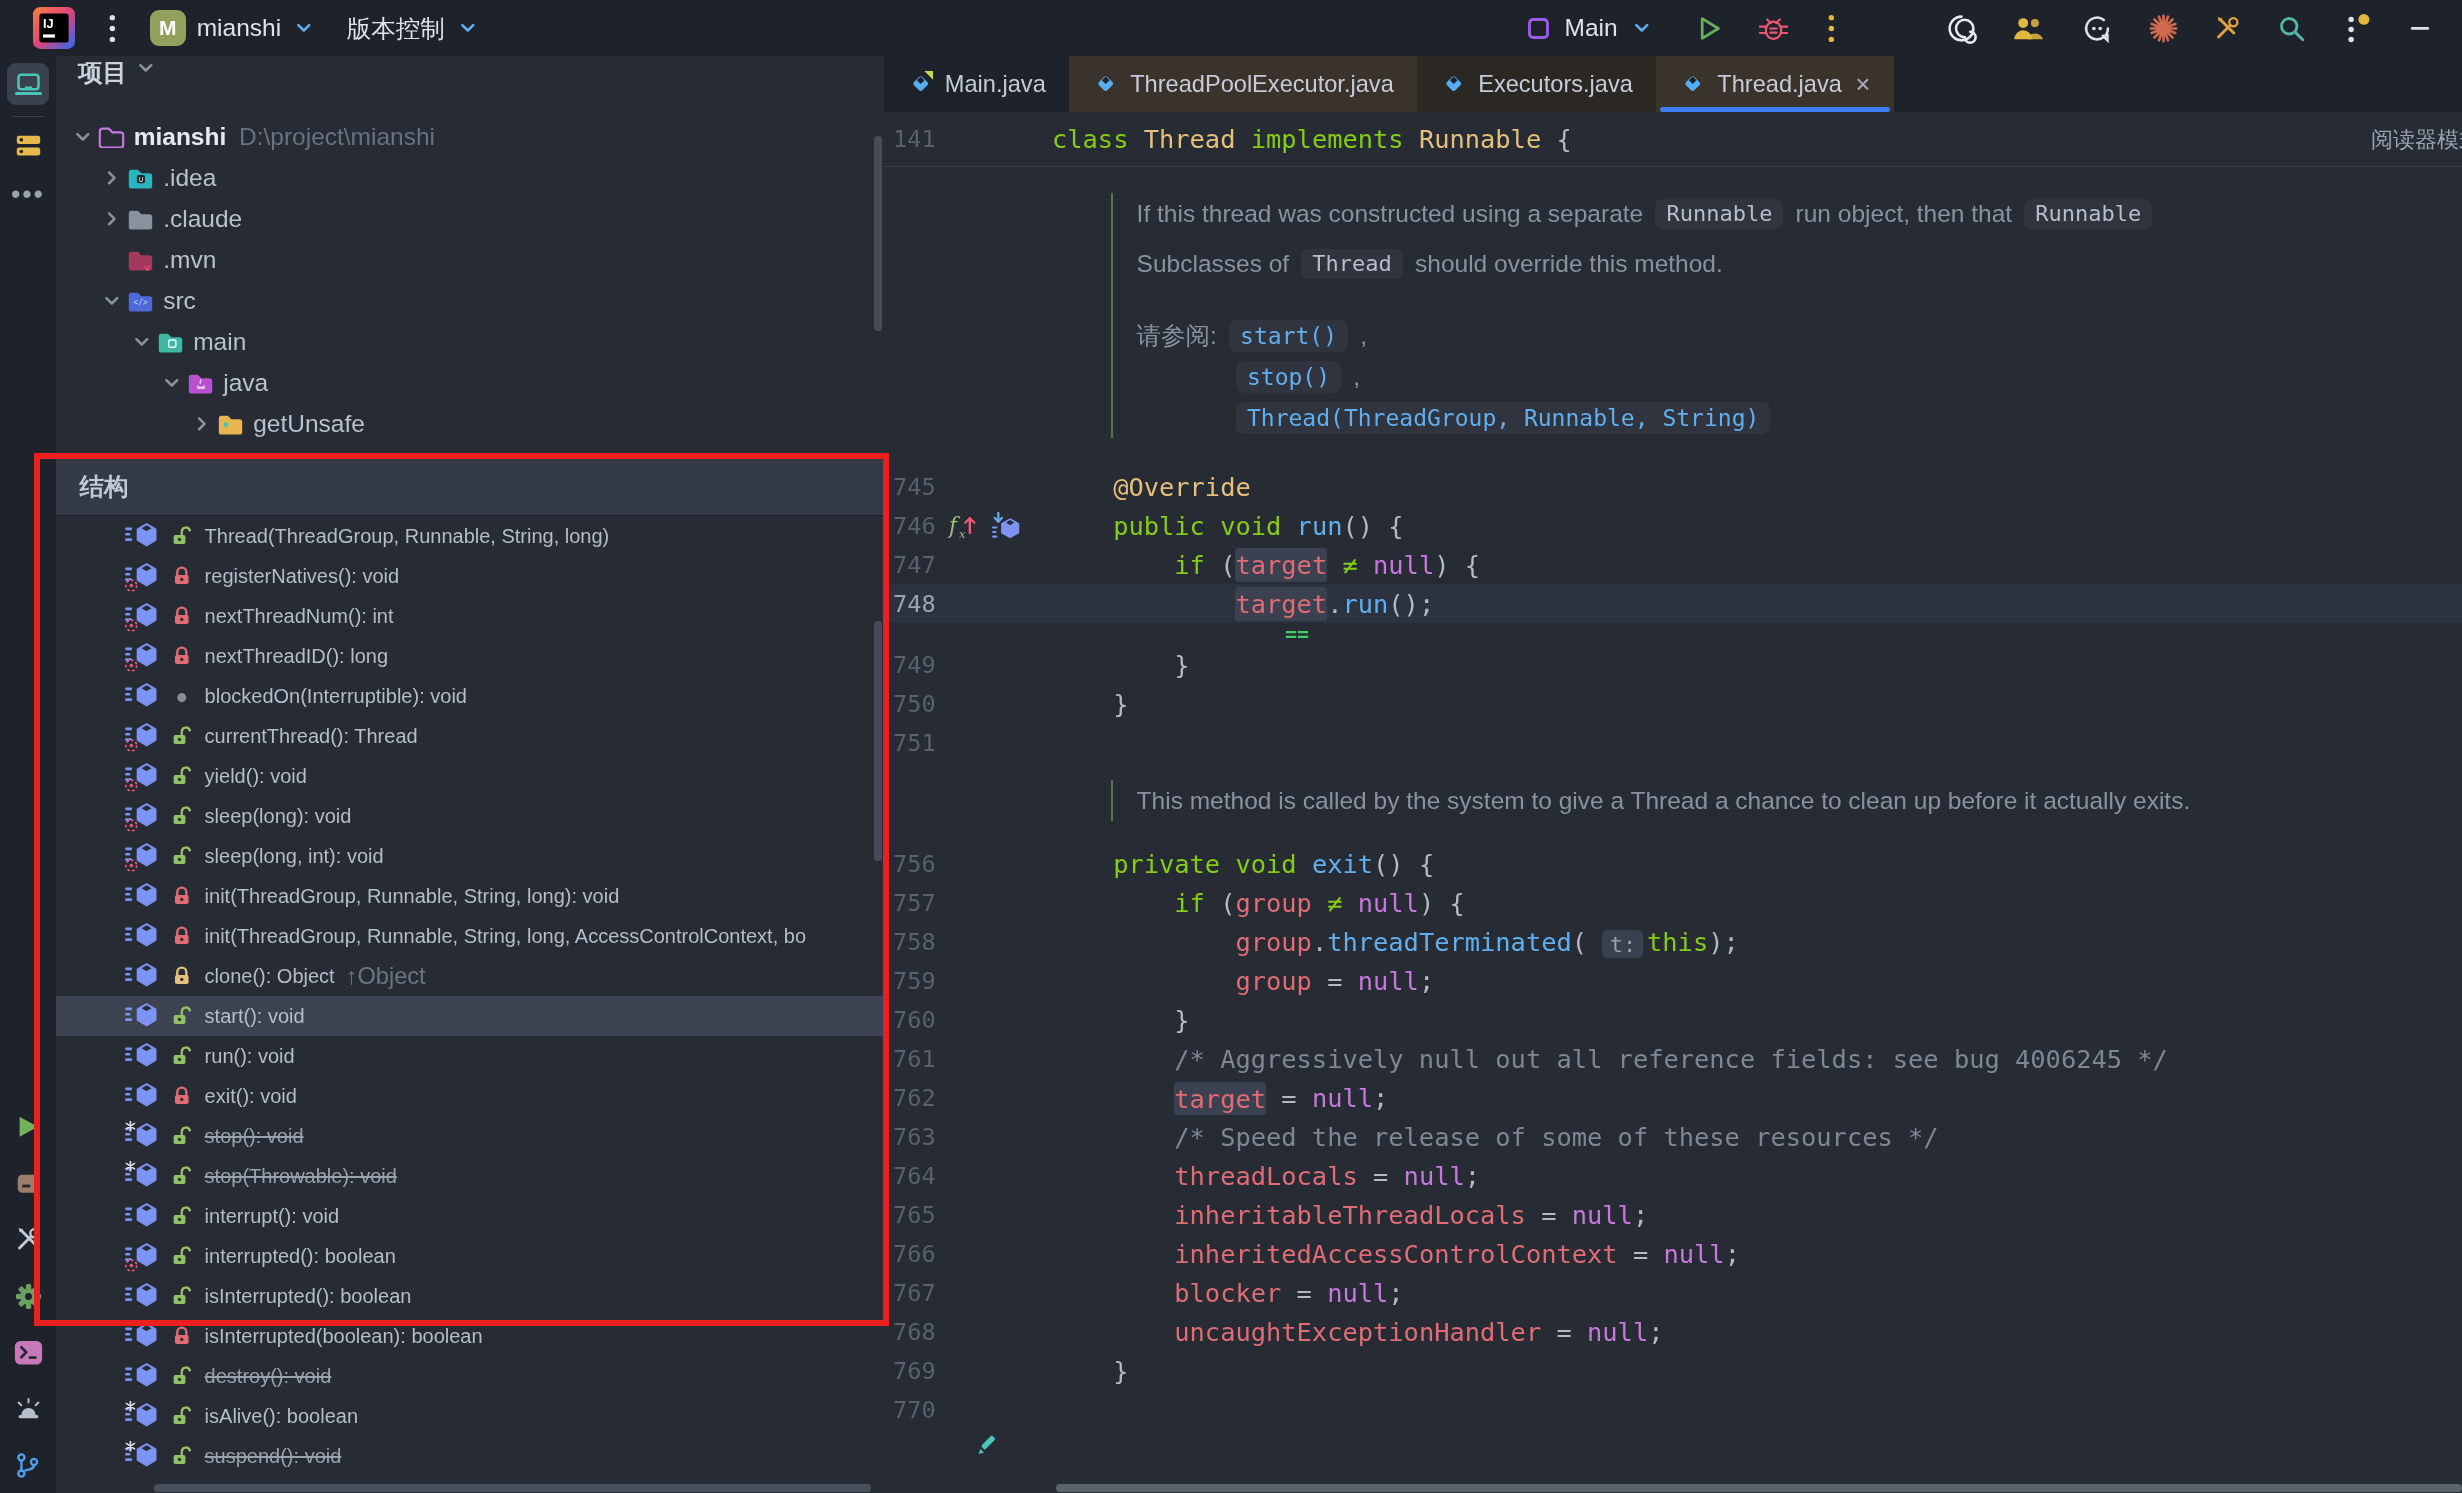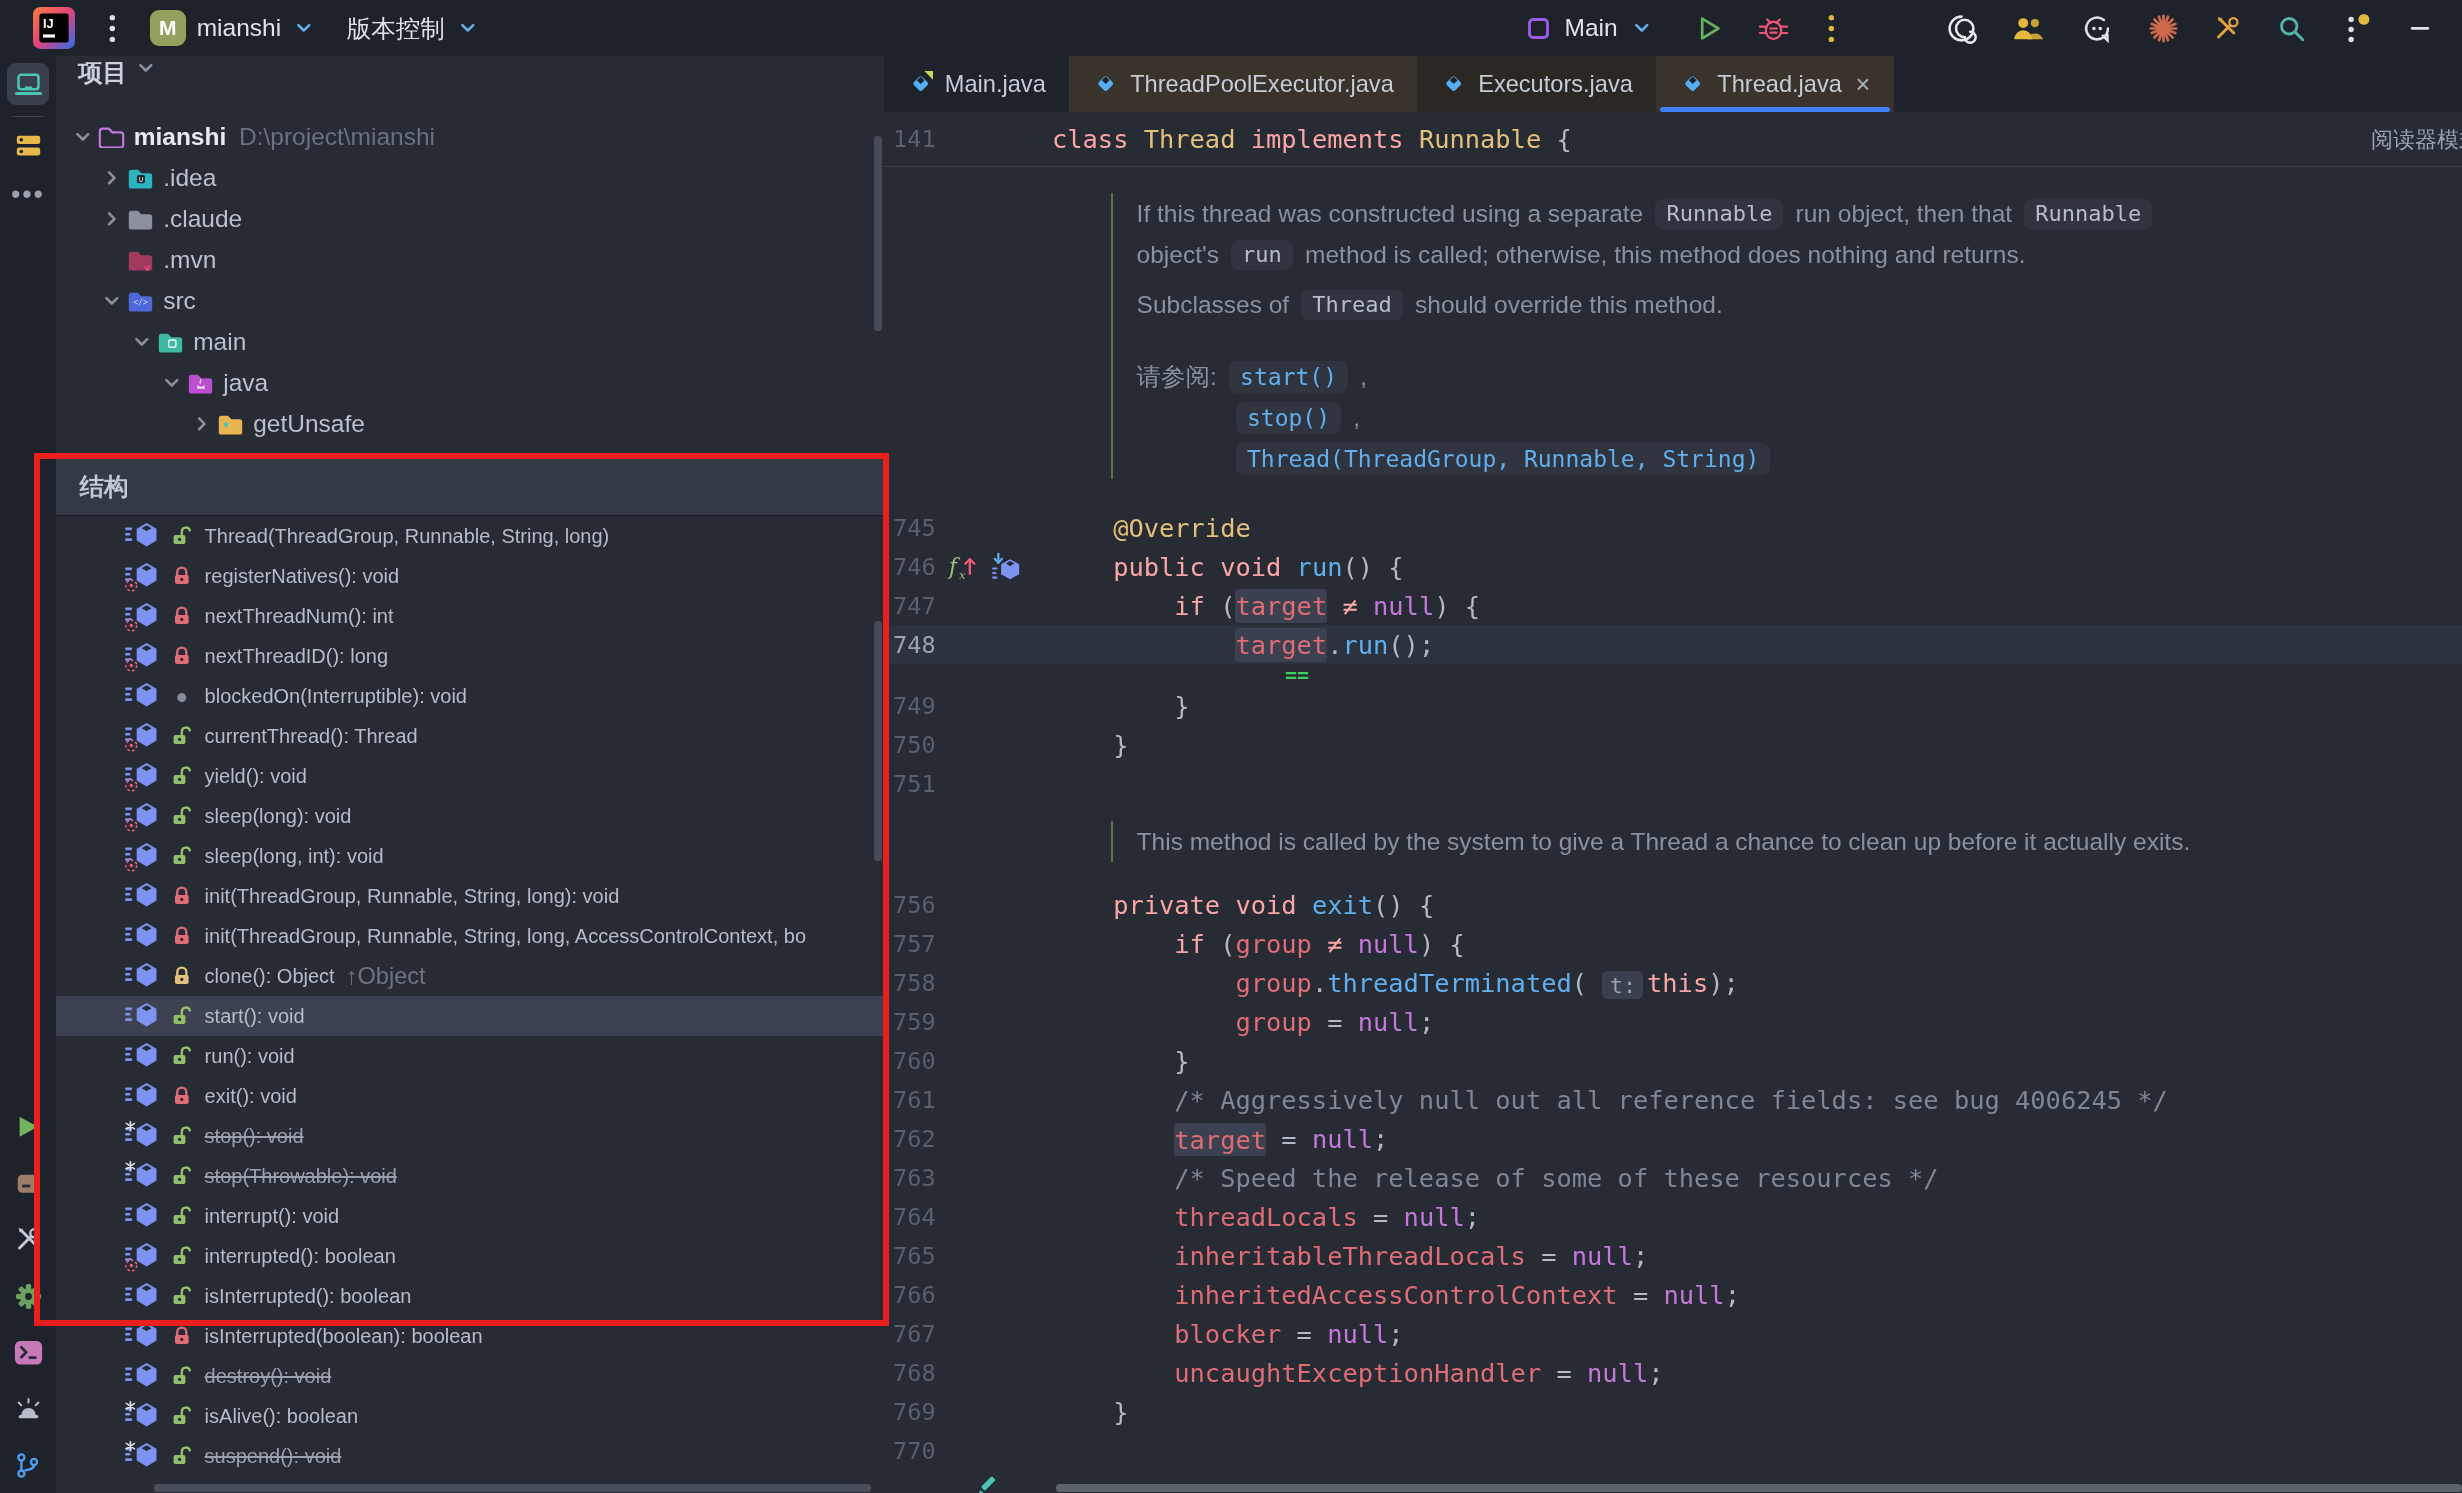--- a/index.html
+++ b/index.html
@@ -58,21 +58,21 @@
   .sticky{position:absolute;top:56px;left:0;right:0;height:54px;background:#262b34;border-bottom:1.8px solid #3a404b;
           display:flex;align-items:center}
   .reader-badge{position:absolute;right:0;top:12.7px;width:91px;overflow:hidden;font-size:22px;color:#9aa2b1;white-space:nowrap}
   .ebody{position:absolute;top:112px;left:0;right:0;bottom:0;overflow:hidden}
   .ln{width:47px;padding-left:9px;flex:none;font-family:"DejaVu Sans Mono",monospace;font-size:23.6px;color:#59606e}
   .lnsp{width:112px;flex:none;position:relative;height:100%}
   .crow{display:flex;height:39px;align-items:center;position:relative}
   .crow.hl{background:#2d333e}
   .crow.hl .ln{color:#9ba3b0}
   .code{font-family:"DejaVu Sans Mono",monospace;font-size:25.4px;white-space:pre}
-  .tk-k{color:#fca5a5}.tk-n{color:#c678dd}.tk-c{color:#e5c07b}.tk-m{color:#61afef}
+  .tk-k{color:#84cc16}.tk-n{color:#c678dd}.tk-c{color:#e5c07b}.tk-m{color:#61afef}
   .tk-f{color:#e06c75}.tk-p{color:#b3bac6}.tk-cm{color:#7f8694}
   .tk-fh{color:#e06c75;background:#3b4150;border-radius:3.6px;padding:1.8px 0}
   .tk-i{font-size:22px;color:#99a1ae;background:#3a404d;border-radius:5.4px;padding:1.8px 7.3px;margin-right:3.6px}
   .docblock{margin-left:227px;border-left:2.7px solid #5d744d;padding-left:23.6px}
   .docline{height:41px;display:flex;align-items:center;white-space:pre}
   .tk-d{font-size:24.5px;color:#8a92a0}
   .chip{font-family:"DejaVu Sans Mono",monospace;font-size:22px;color:#b7bdc9;background:#2f343f;border-radius:7.3px;padding:2.7px 11px;margin:0 5.4px}
   .lchip{font-family:"DejaVu Sans Mono",monospace;font-size:23px;color:#61afef;background:#2f343f;border-radius:7.3px;padding:2.7px 11px;margin:0 5.4px}
   .inlayrow{height:22px;display:flex;align-items:center;margin-left:401px}
   .inlaytext{font-family:"DejaVu Sans Mono",monospace;font-weight:bold;font-size:20px;color:#3fcf5e}
@@ -1066,21 +1066,20 @@
       </div>
     <div class="sticky">
       <span class="ln">141</span>
       <span class="lnsp"></span>
       <span class="code" id="sticky-code"><span class="tk-k">class </span><span class="tk-c">Thread </span><span class="tk-k">implements </span><span class="tk-c">Runnable </span><span class="tk-p">{</span></span>
       <span class="reader-badge">阅读器模式</span>
     </div>
     <div class="ebody" id="editor-body">
         <div class="docblock" style="margin-top: 25.4px; margin-bottom: 29px;">
           <div class="docline"><span class="tk-d">If this thread was constructed using a separate </span><span class="chip">Runnable</span><span class="tk-d"> run object, then that </span><span class="chip">Runnable</span></div>
-          <div class="docline"><span class="tk-d">object's </span><span class="chip">run</span><span class="tk-d"> method is called; otherwise, this method does nothing and returns.</span></div>
           <div style="height: 9px;"></div>
           <div class="docline"><span class="tk-d">Subclasses of </span><span class="chip">Thread</span><span class="tk-d"> should override this method.</span></div>
           <div style="height: 31px;"></div>
           <div class="docline"><span class="tk-d">请参阅: </span><span class="lchip">start()</span><span class="tk-d"> ,</span></div>
           <div class="docline" style="padding-left: 94px;"><span class="lchip">stop()</span><span class="tk-d"> ,</span></div>
           <div class="docline" style="padding-left: 94px;"><span class="lchip">Thread(ThreadGroup, Runnable, String)</span></div>
         </div>
         <div class="crow">
           <span class="ln">745</span>
           <span class="lnsp"></span>

